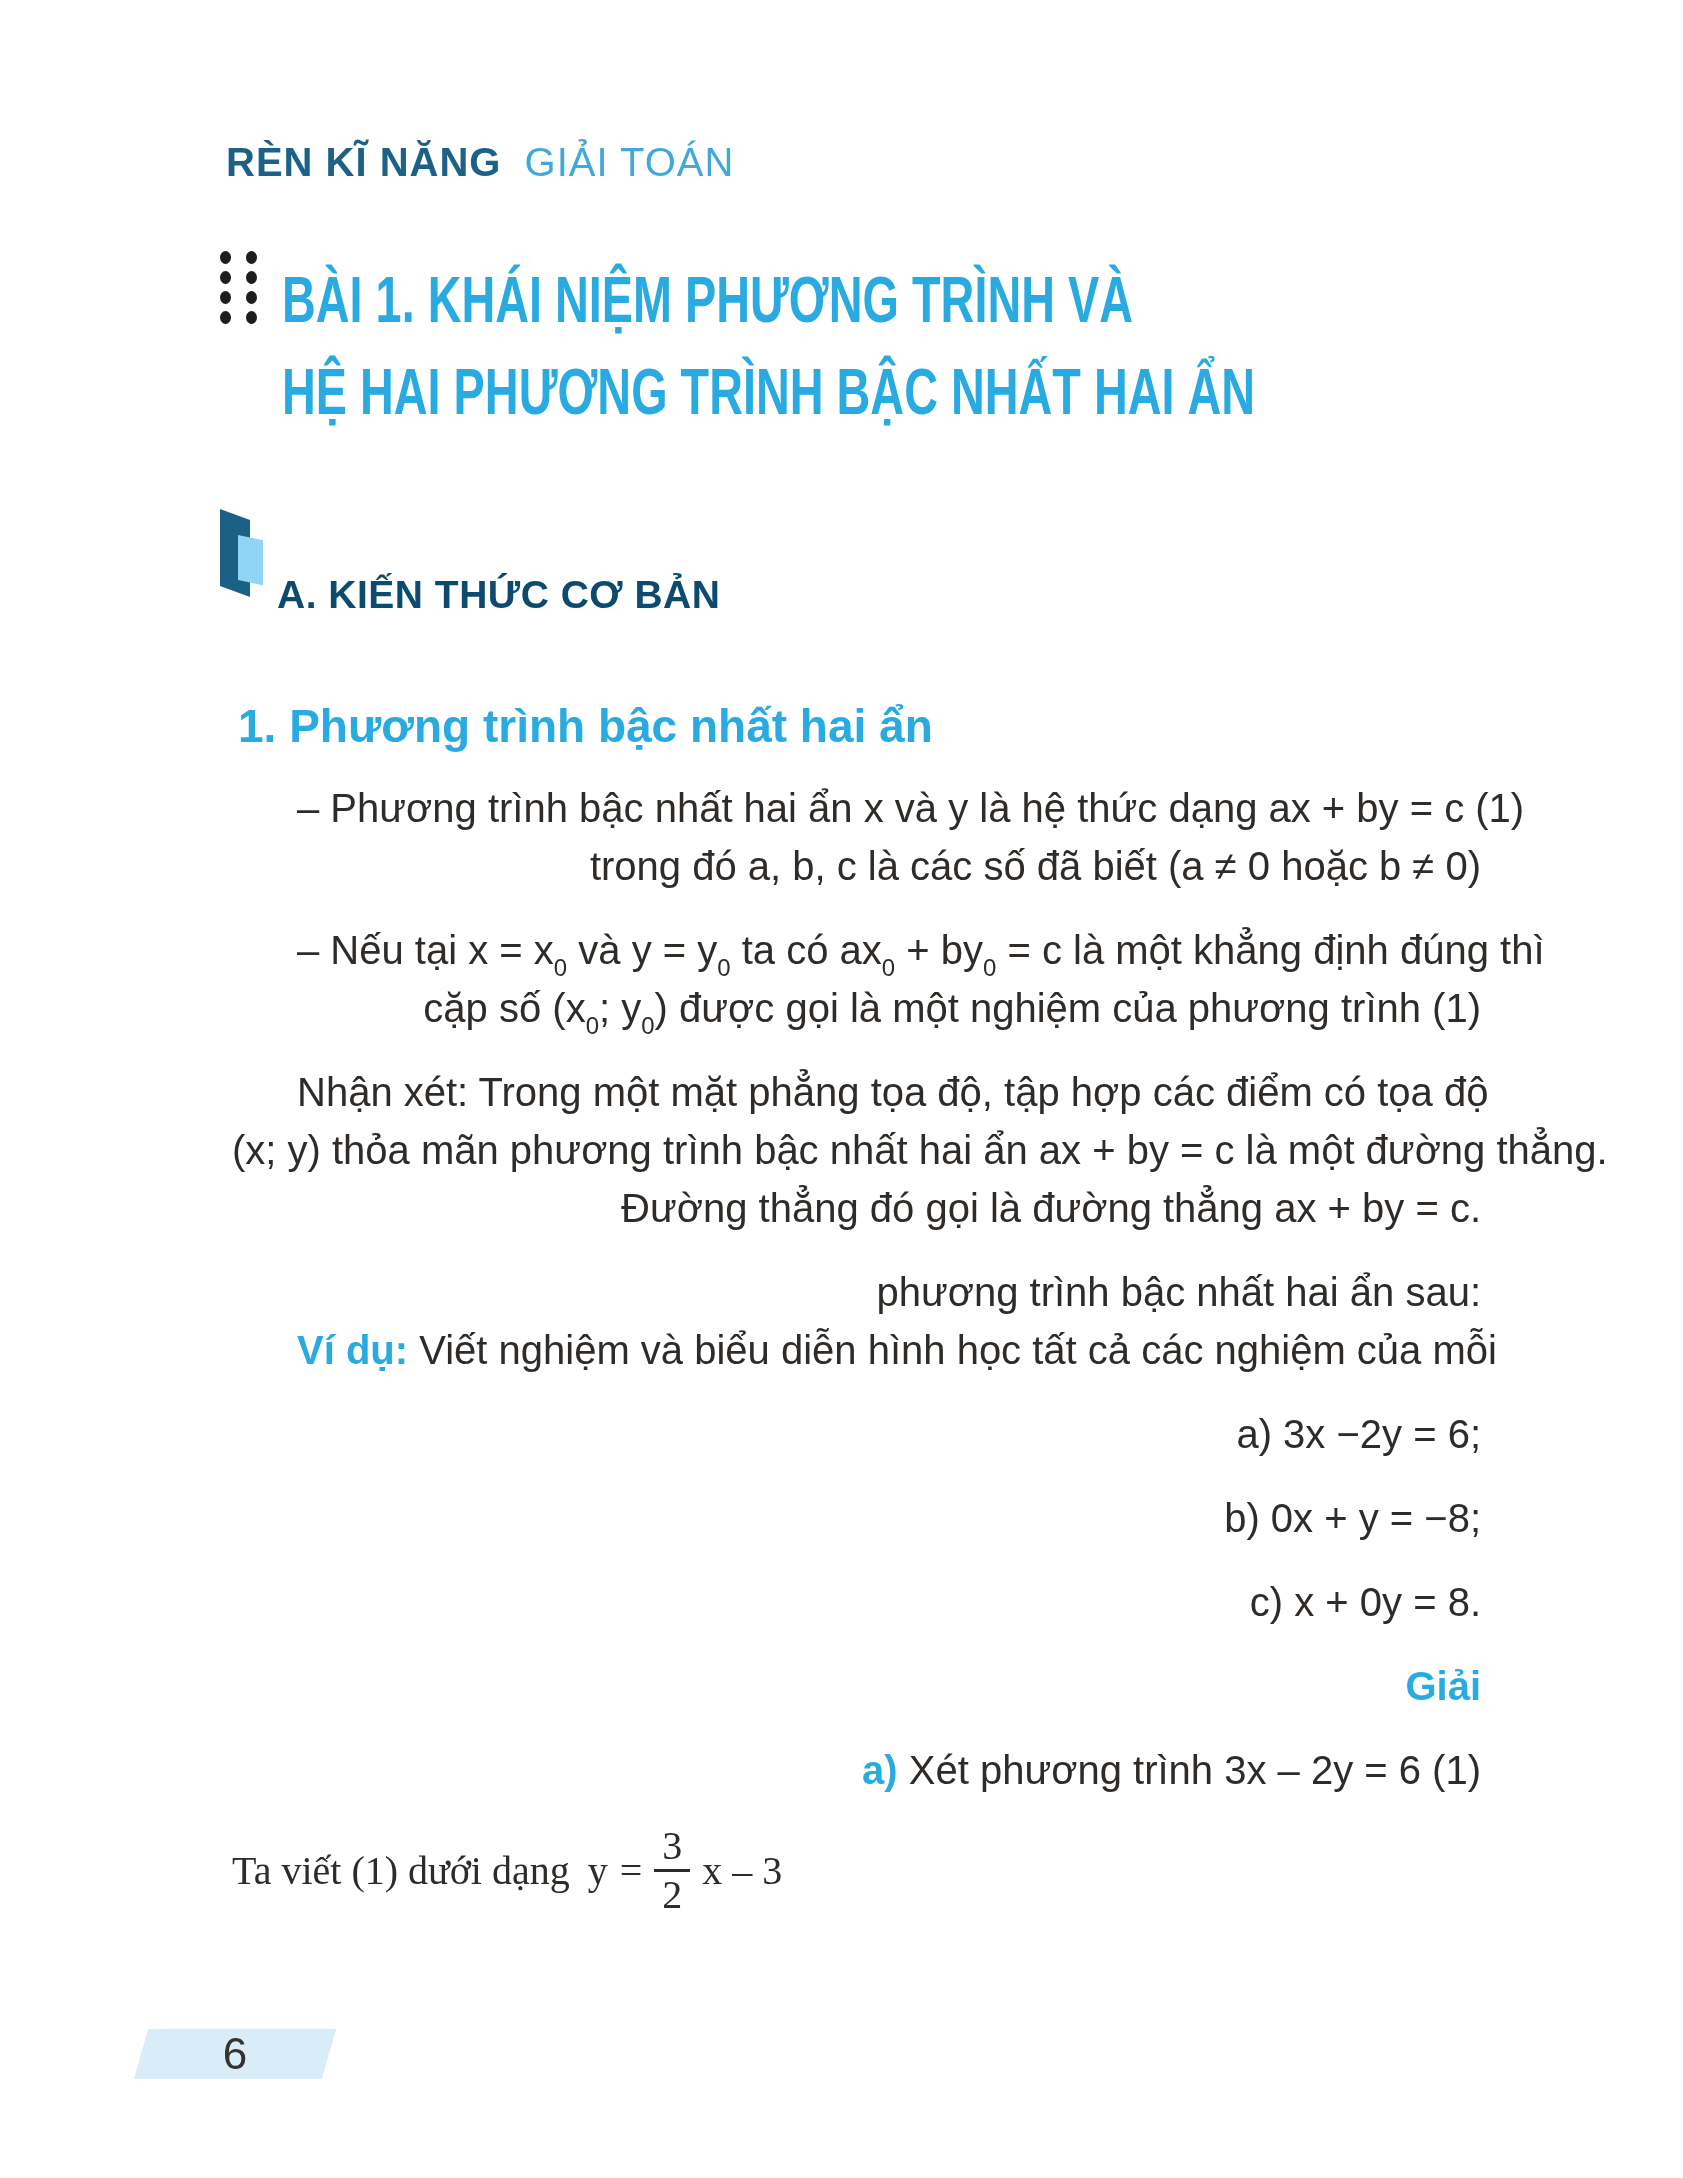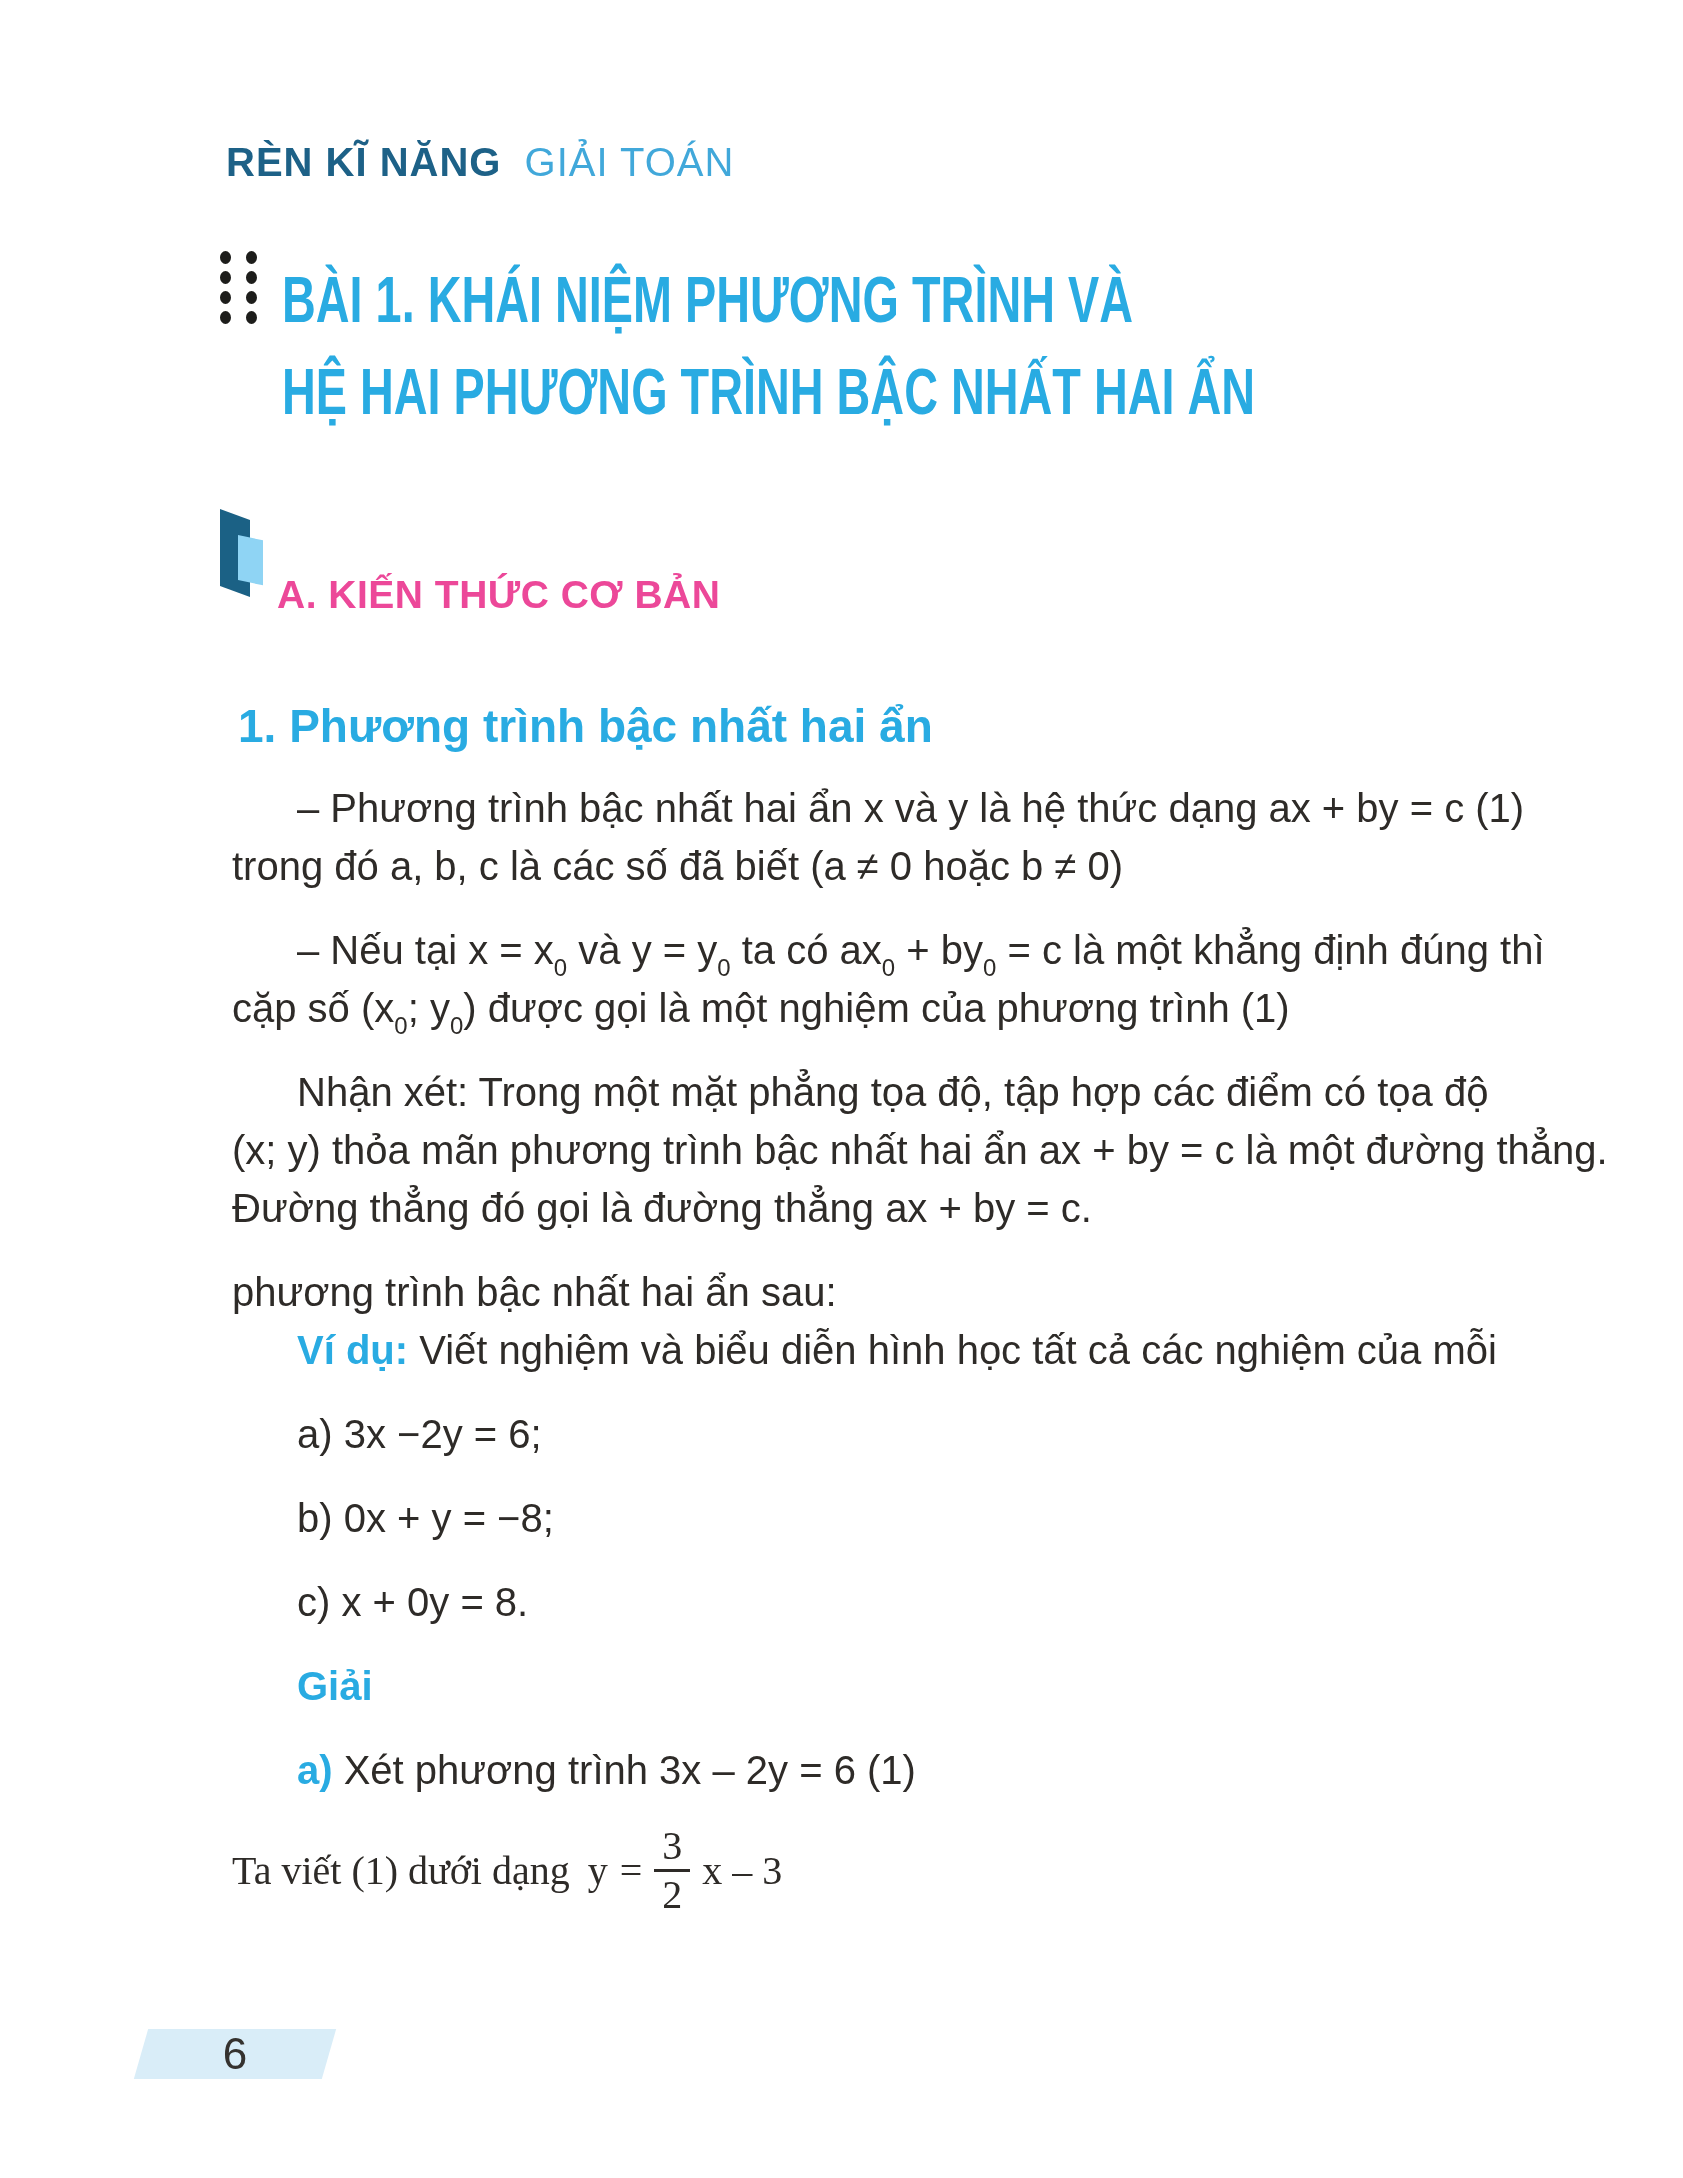--- a/index.html
+++ b/index.html
@@ -36,37 +36,37 @@
     position:absolute; left:0; top:0; width:30px; height:77px;
     background:#1b6185; transform:skewY(20deg); transform-origin:left top;
   }
   .sec-icon .light {
     position:absolute; left:18px; top:26px; width:25px; height:45px;
     background:#8fd4f4; transform:skewY(12deg); transform-origin:left top;
   }
 
   .sec-a {
     position:absolute; left:277px; top:575px; margin:0;
-    color:#ec4899; font-weight:bold; font-size:39px; line-height:39px; letter-spacing:0.5px;
+    color:#0c4a6e; font-weight:bold; font-size:39px; line-height:39px; letter-spacing:0.5px;
     white-space:nowrap;
   }
 
   .sub1 {
     position:absolute; left:226px; top:689px; margin:12px;
     color:#29abe2; font-weight:bold; font-size:46px; line-height:50px;
     white-space:nowrap;
   }
 
   
   .bodytext {
     position:absolute; left:232px; top:779px; width:1249px;
     font-size:40px; line-height:58px;
   }
   .para { margin:0 0 26px 0; }
-  .ln { white-space:nowrap; }
+  .ln { white-space:nowrap;text-align:right; }
   .ind { padding-left:65px; }
   sub { font-size:24px; line-height:0; vertical-align:-12px; }
 
   .accent { color:#29abe2; font-weight:bold; }
 
   .formula-line { display:flex; align-items:center; height:91px; white-space:nowrap;font-family:Liberation Serif, serif; }
   .formula { display:inline-flex; align-items:center; margin-left:18px; gap:12px; }
   .frac { display:inline-flex; flex-direction:column; align-items:center; line-height:1.05; font-size:40px; }
   .frac .num { border-bottom:3px solid #2e2b28; padding:0 8px 2px 8px; }
   .frac .den { padding-top:2px; }

